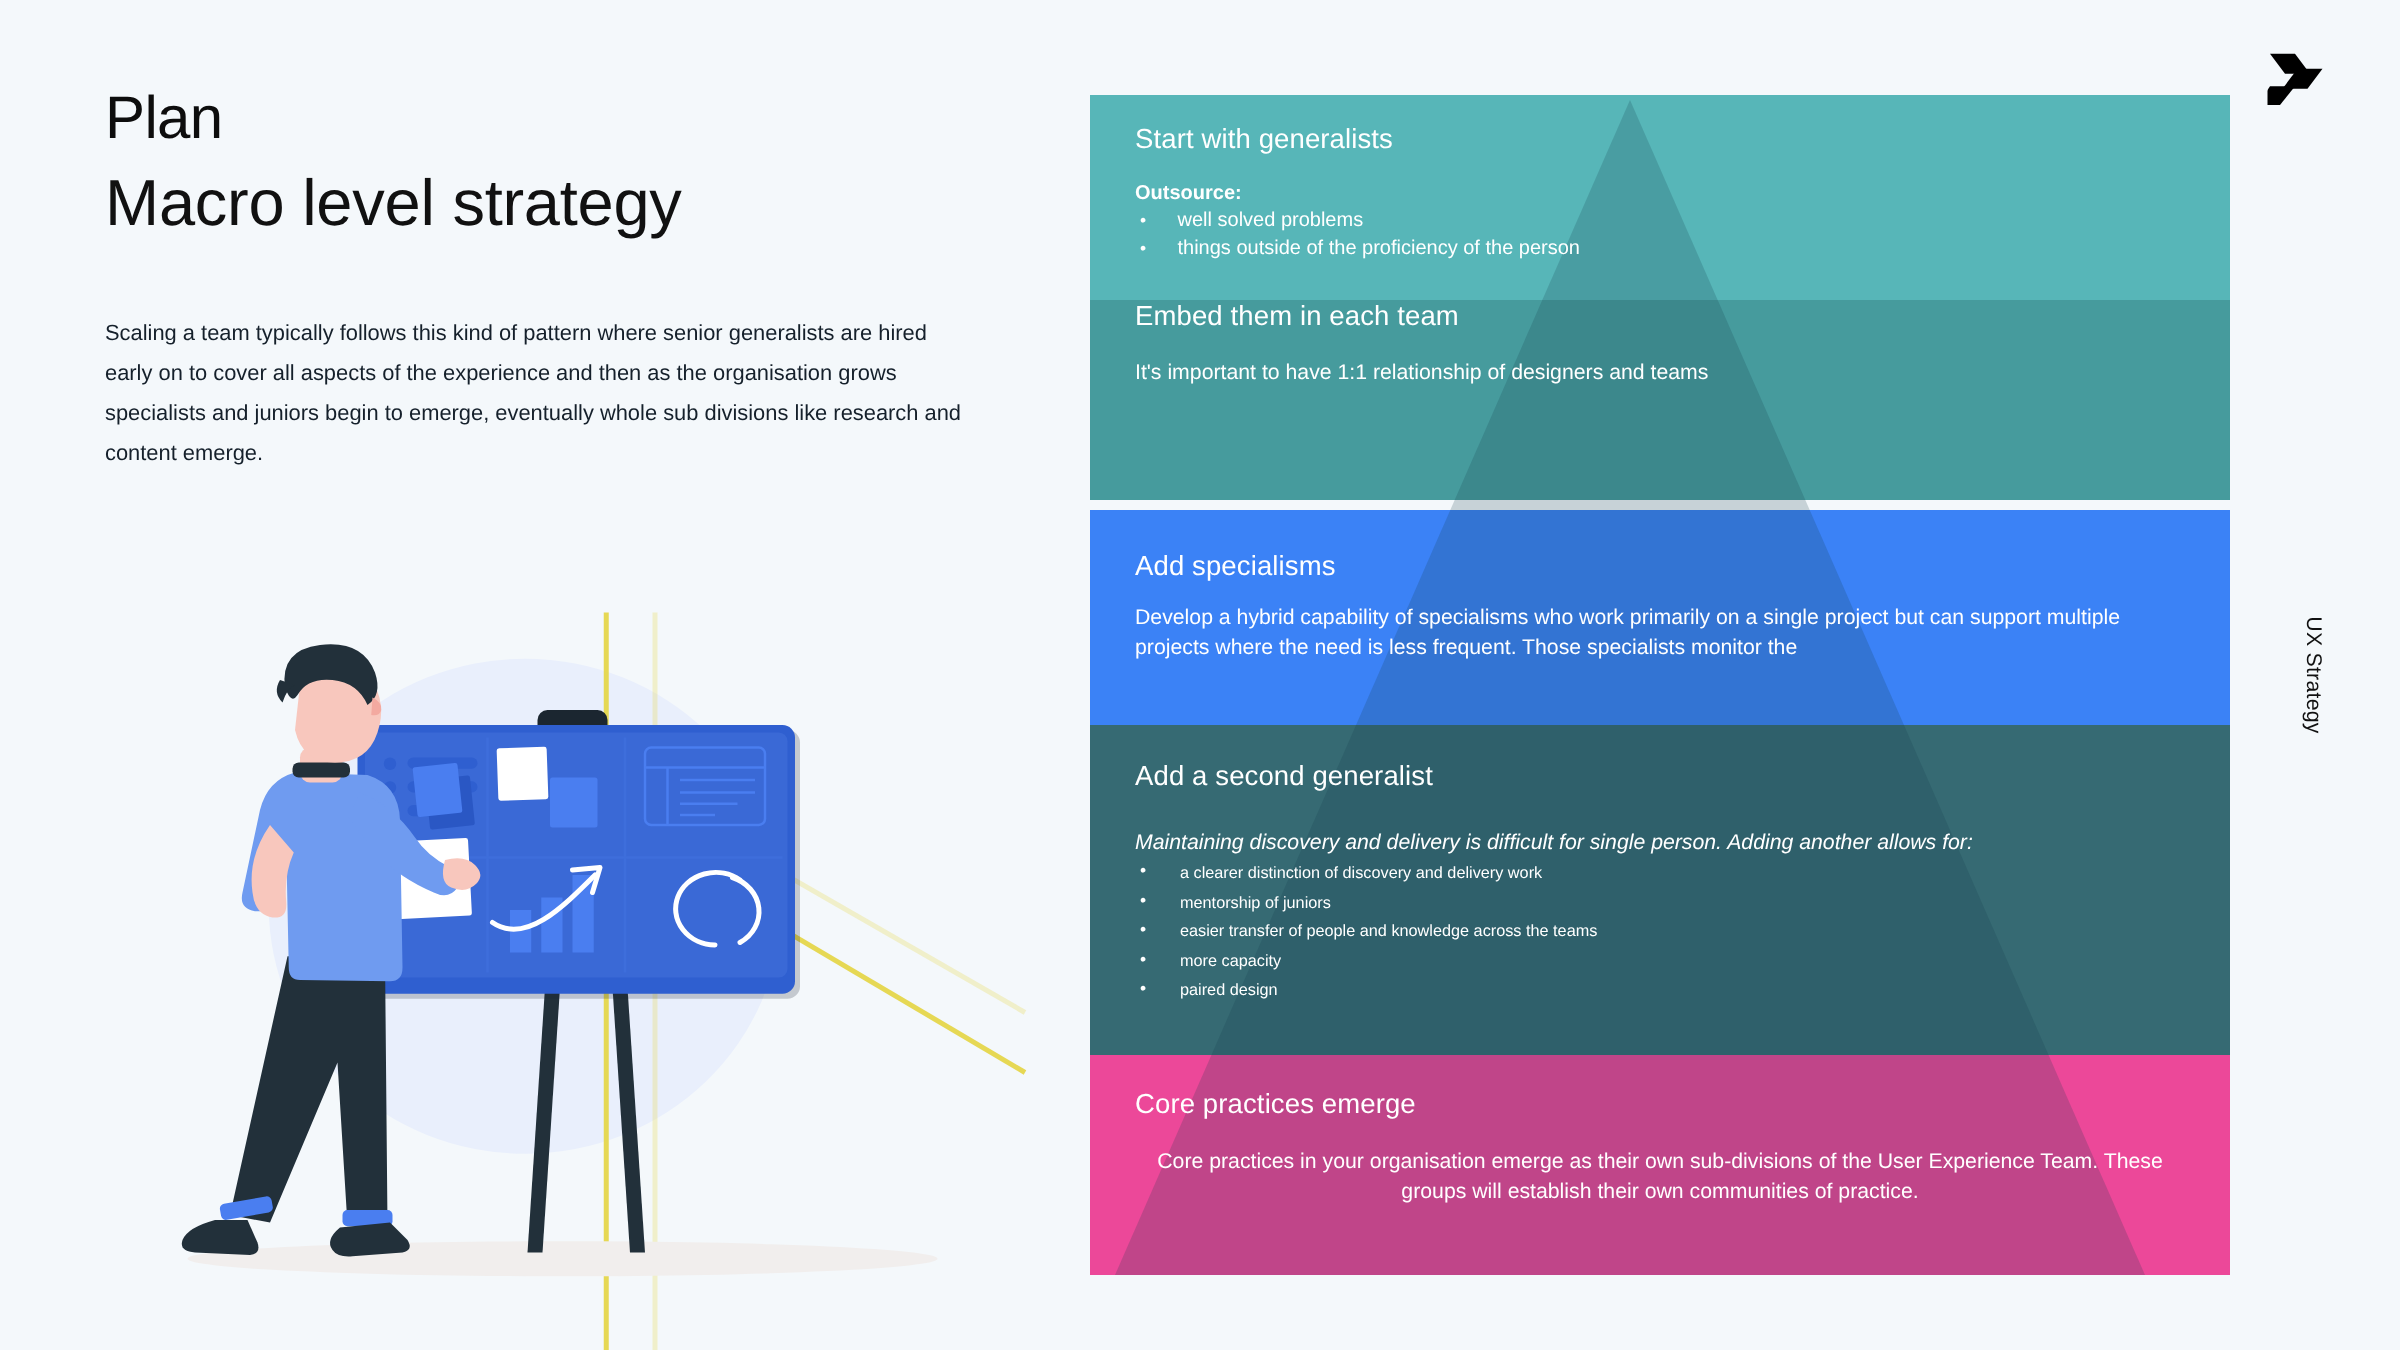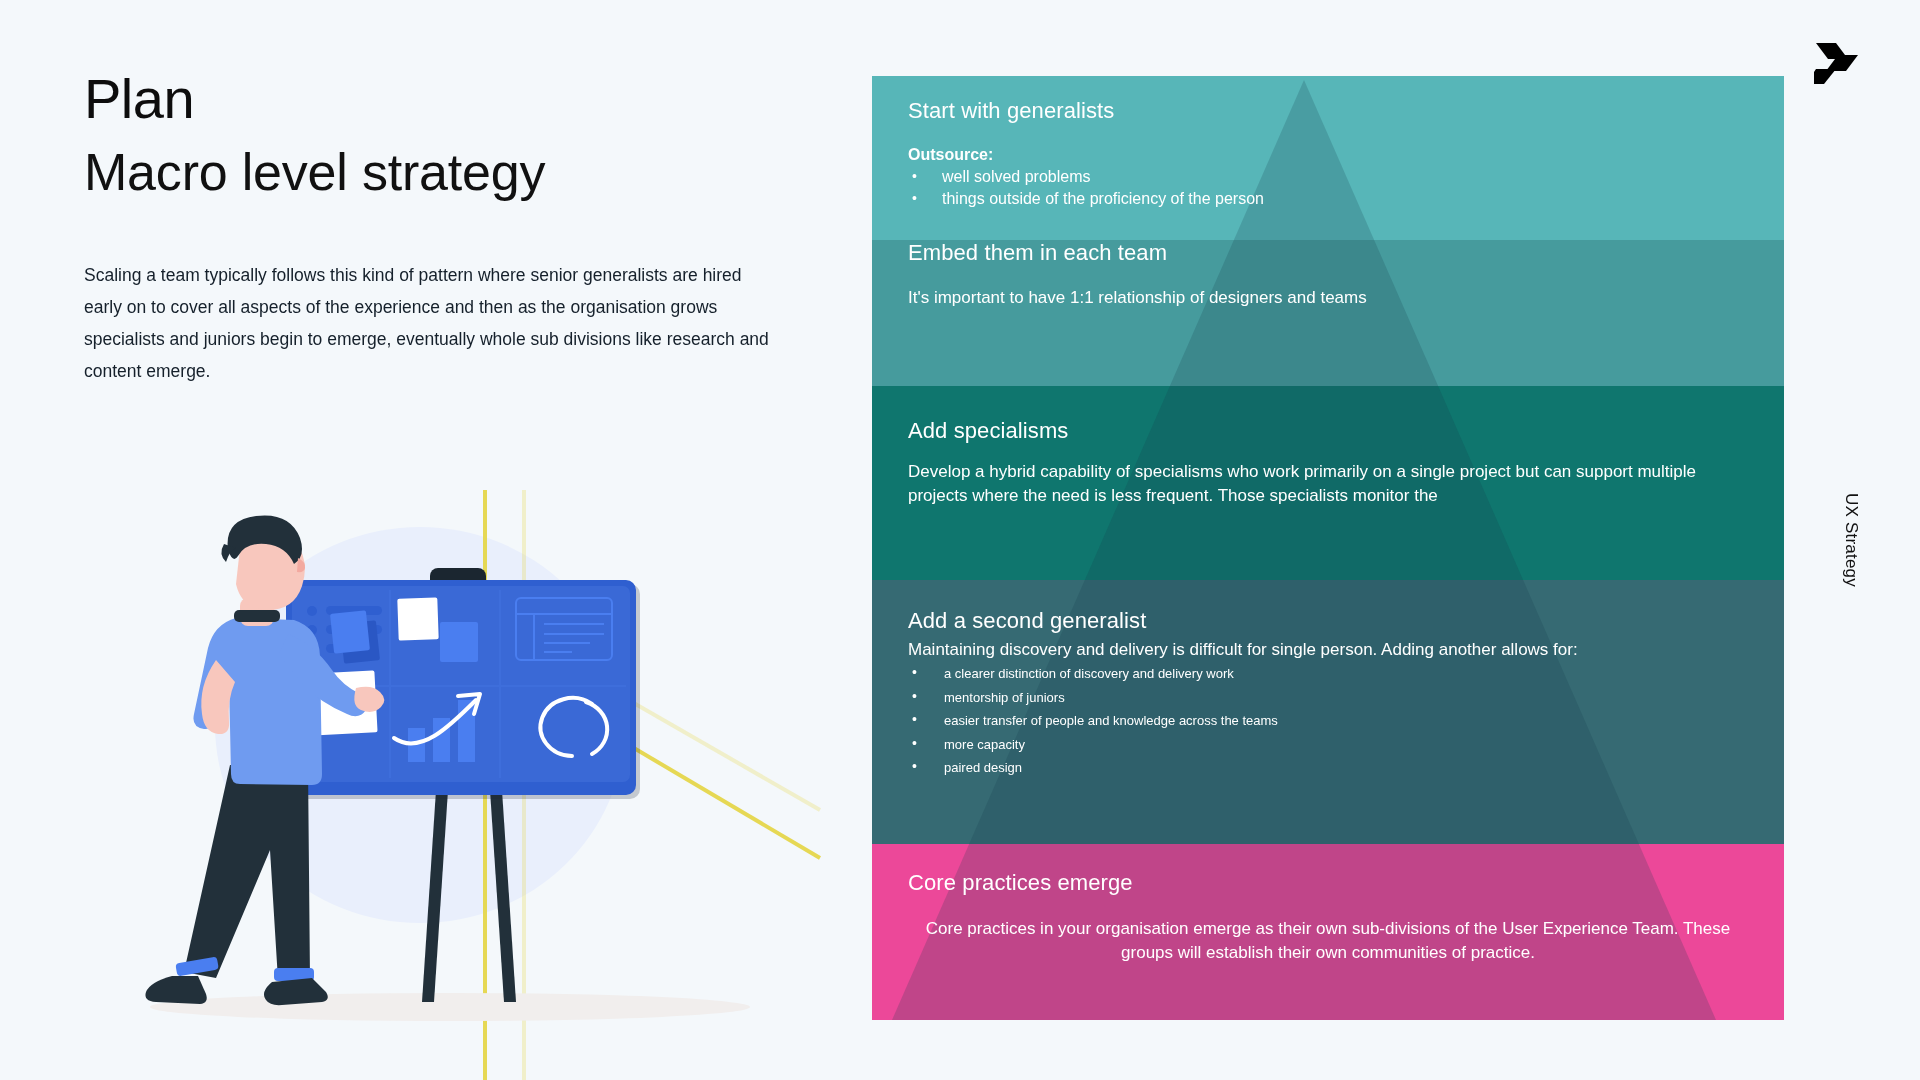--- a/index.html
+++ b/index.html
@@ -21,21 +21,21 @@
   }
 
   
   .left-col {
     position: absolute;
     left: 84px;
     top: 70px;
     width: 720px;
   }
   .page-title {
-    font-size: 56px;
+    font-size: 48px;
     font-weight: 400;
     color: #0d0d0d;
     line-height: 1.05;
     letter-spacing: -0.5px;
   }
   .page-subtitle {
     font-size: 52px;
     font-weight: 400;
     color: #111111;
     line-height: 1.15;
@@ -284,31 +284,31 @@
       </div>
     </div>
 
     <div class="band" style="top:164px;height:160px;background:#469b9d;">
       <div class="band-inner">
         <div class="band-title" style="">Embed them in each team</div>
         <div class="band-body" style="margin-top:20px;">It's important to have 1:1 relationship of designers and teams</div>
       </div>
     </div>
 
-    <div class="band" style="top:310px;height:225px;background:#0f766e;">
+    <div class="band" style="top:332px;height:225px;background:#3b82f6;">
       <div class="band-inner">
         <div class="band-title" style="padding-top:32px;">Add specialisms</div>
         <div class="band-body" style="margin-top:16px;">Develop a hybrid capability of specialisms who work primarily on a single project but can support multiple projects where the need is less frequent. Those specialists monitor the</div>
       </div>
     </div>
 
     <div class="band" style="top:504px;height:264px;background:#366a73;">
       <div class="band-inner">
         <div class="band-title" style="padding-top:28px;">Add a second generalist</div>
-        <div class="band-body" style="margin-top:4px;">Maintaining discovery and delivery is difficult for single person. Adding another allows for:</div>
+        <div class="band-body" style="margin-top:28px;font-style:italic;">Maintaining discovery and delivery is difficult for single person. Adding another allows for:</div>
         <ul class="band-list">
           <li>a clearer distinction of discovery and delivery work</li>
           <li>mentorship of juniors</li>
           <li>easier transfer of people and knowledge across the teams</li>
           <li>more capacity</li>
           <li>paired design</li>
         </ul>
       </div>
     </div>
 

